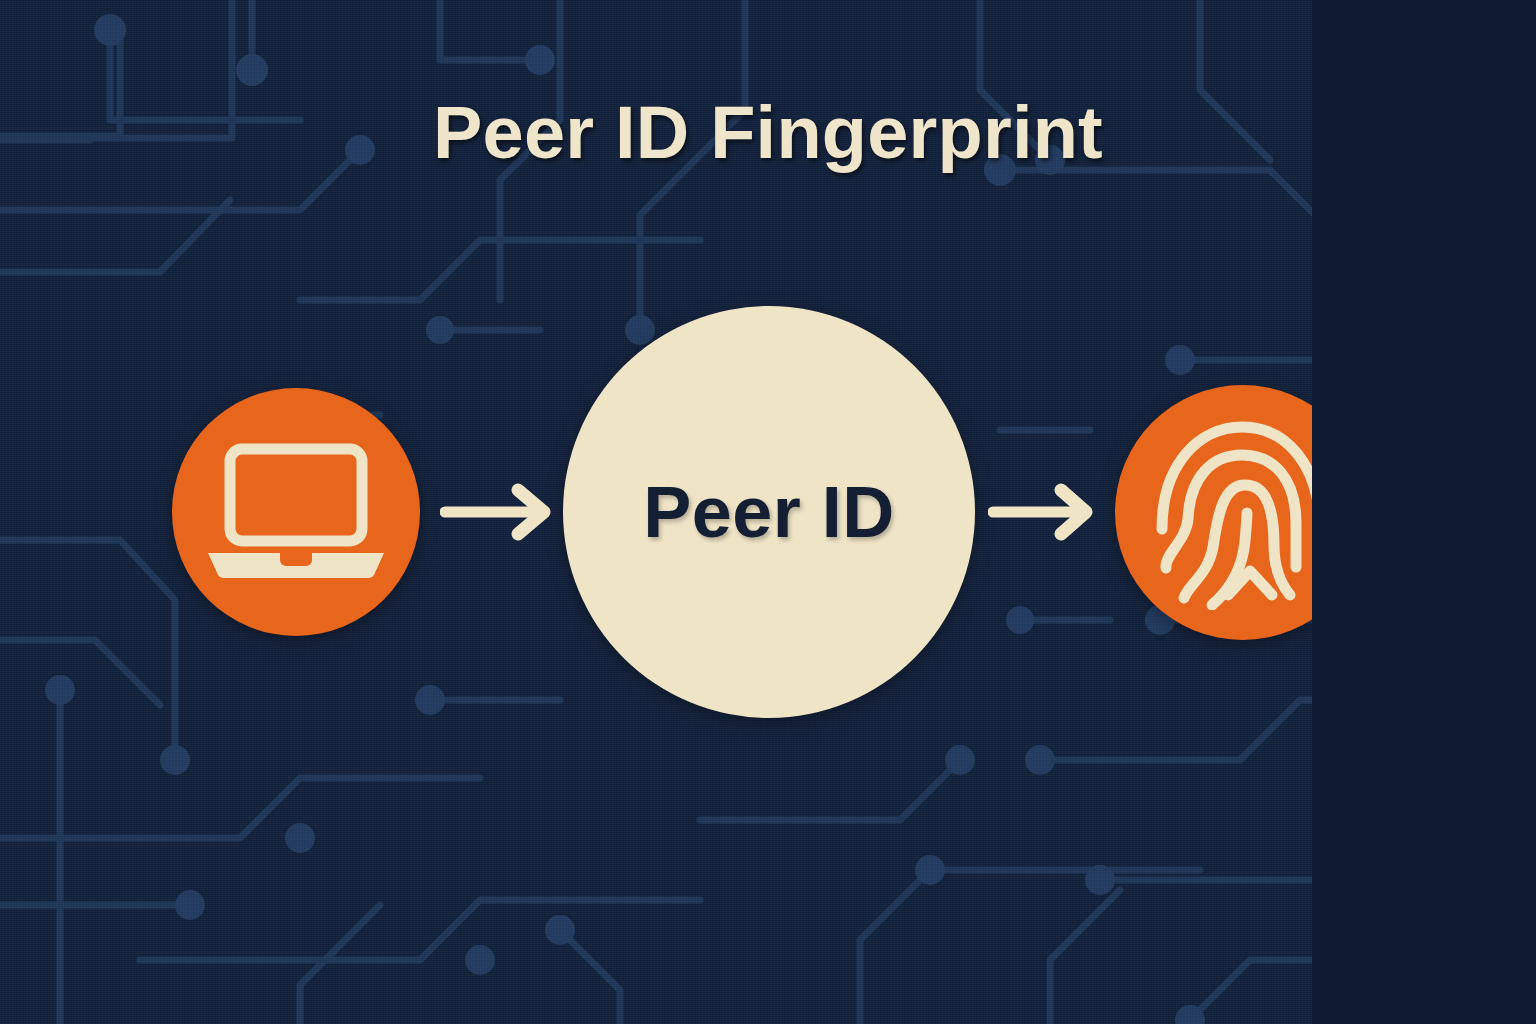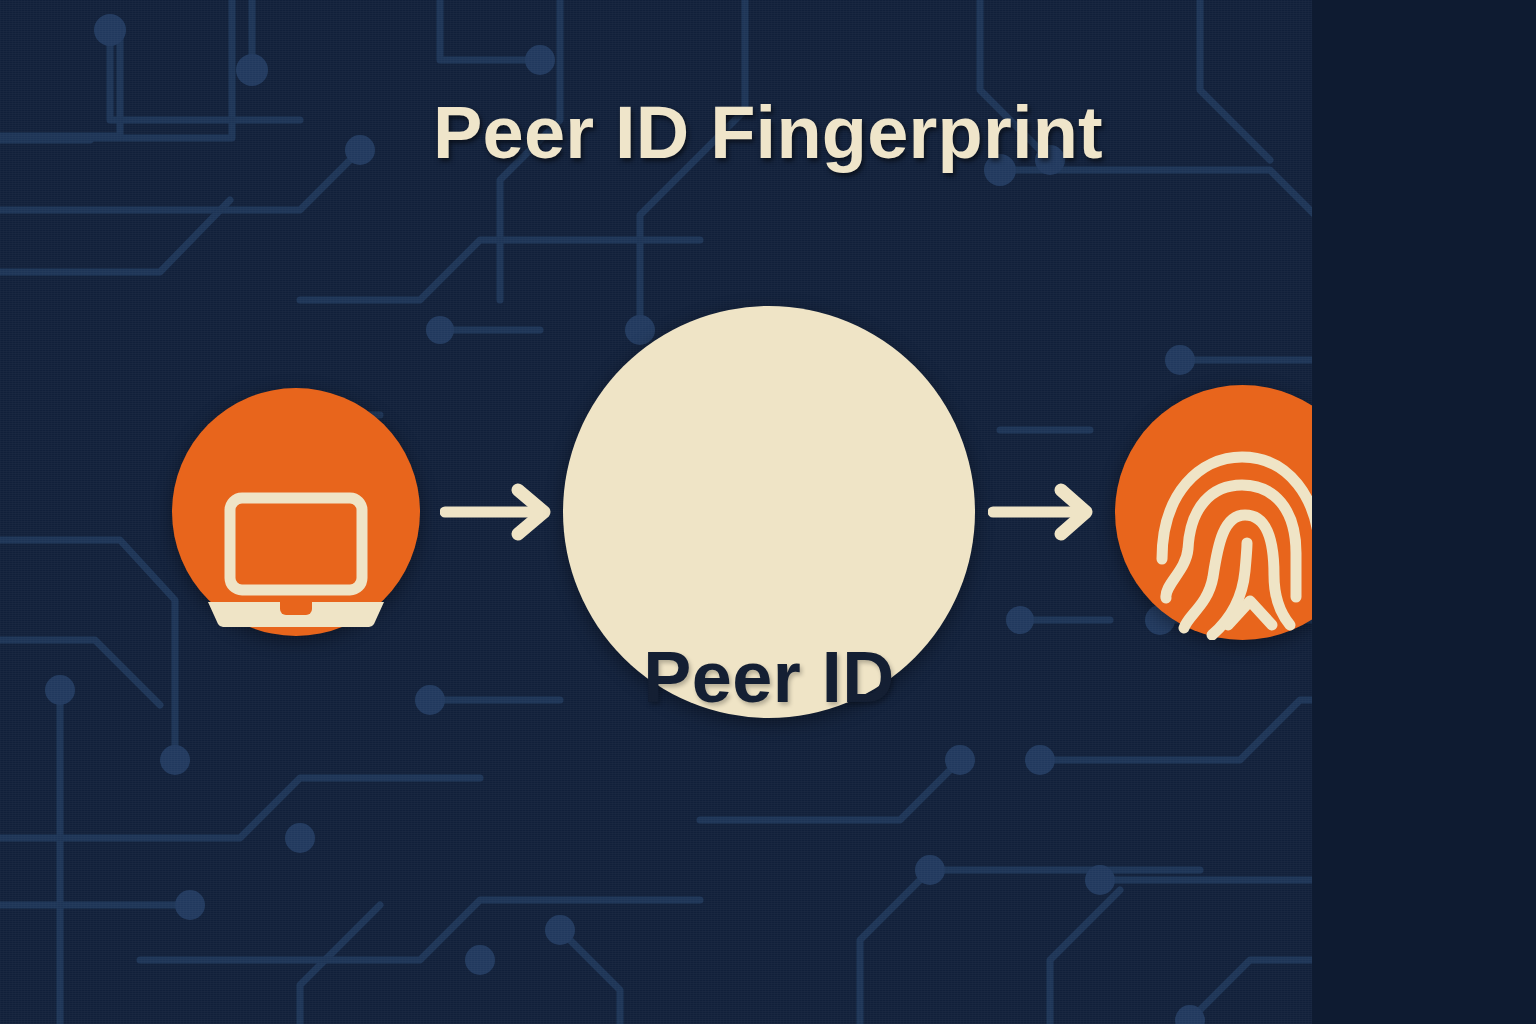--- a/index.html
+++ b/index.html
@@ -51,21 +51,21 @@
     line-height: 1;
     text-shadow: 2px 3px 5px rgba(0,0,0,.55);
     white-space: nowrap;
   }
 
   
   .node {
     position: absolute;
     border-radius: 50%;
     display: flex;
-    align-items: flex-end;
+    align-items: center;
     justify-content: center;
     box-shadow: 0 5px 18px rgba(0,0,0,.35);
   }
   #node-device {
     left: 172px;  top: 388px;
     width: 248px; height: 248px;
     background: #E8651C;
   }
   #node-peerid {
     left: 563px;  top: 306px;

